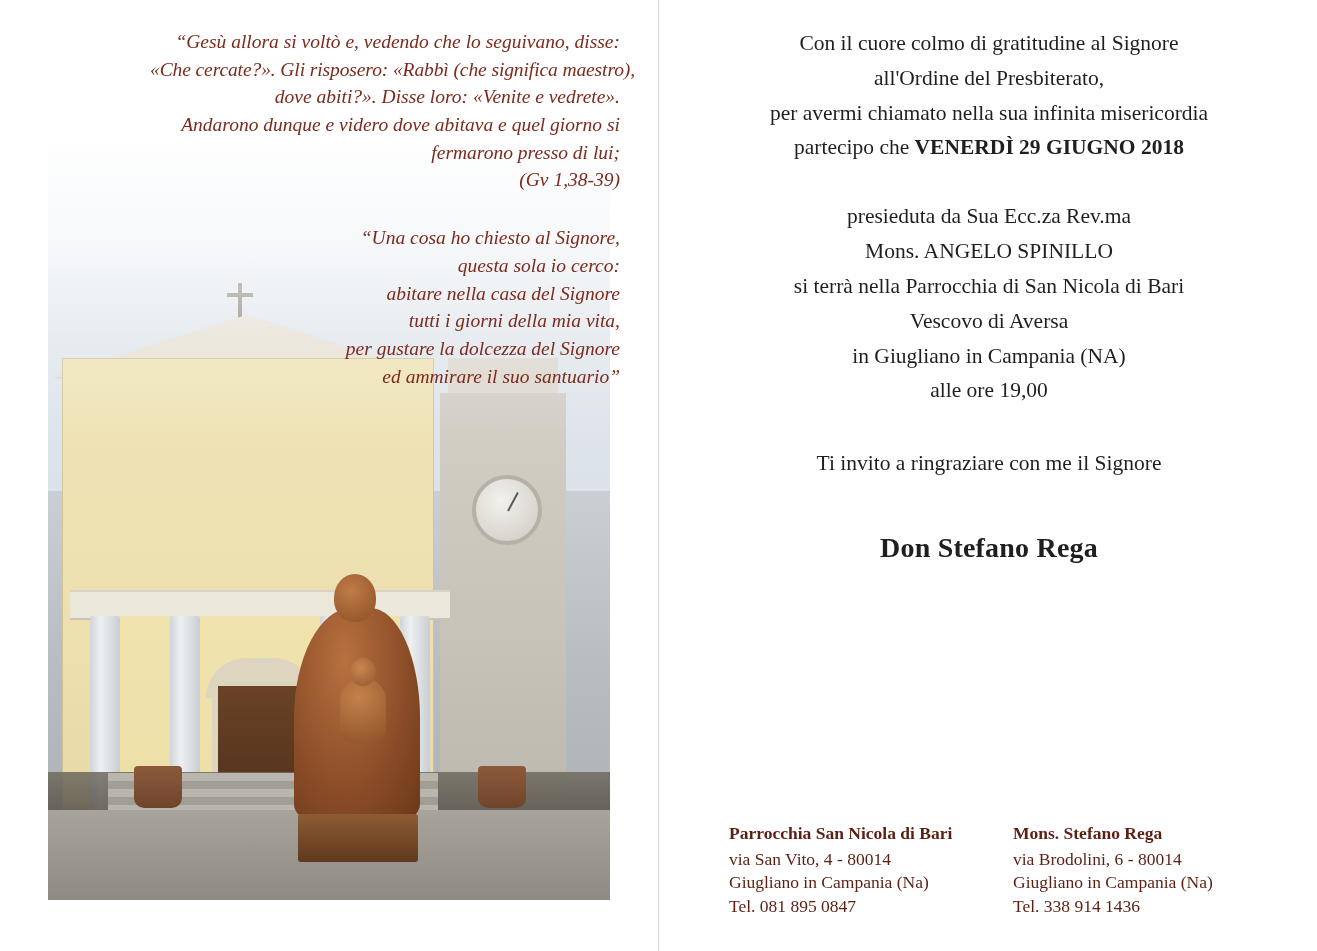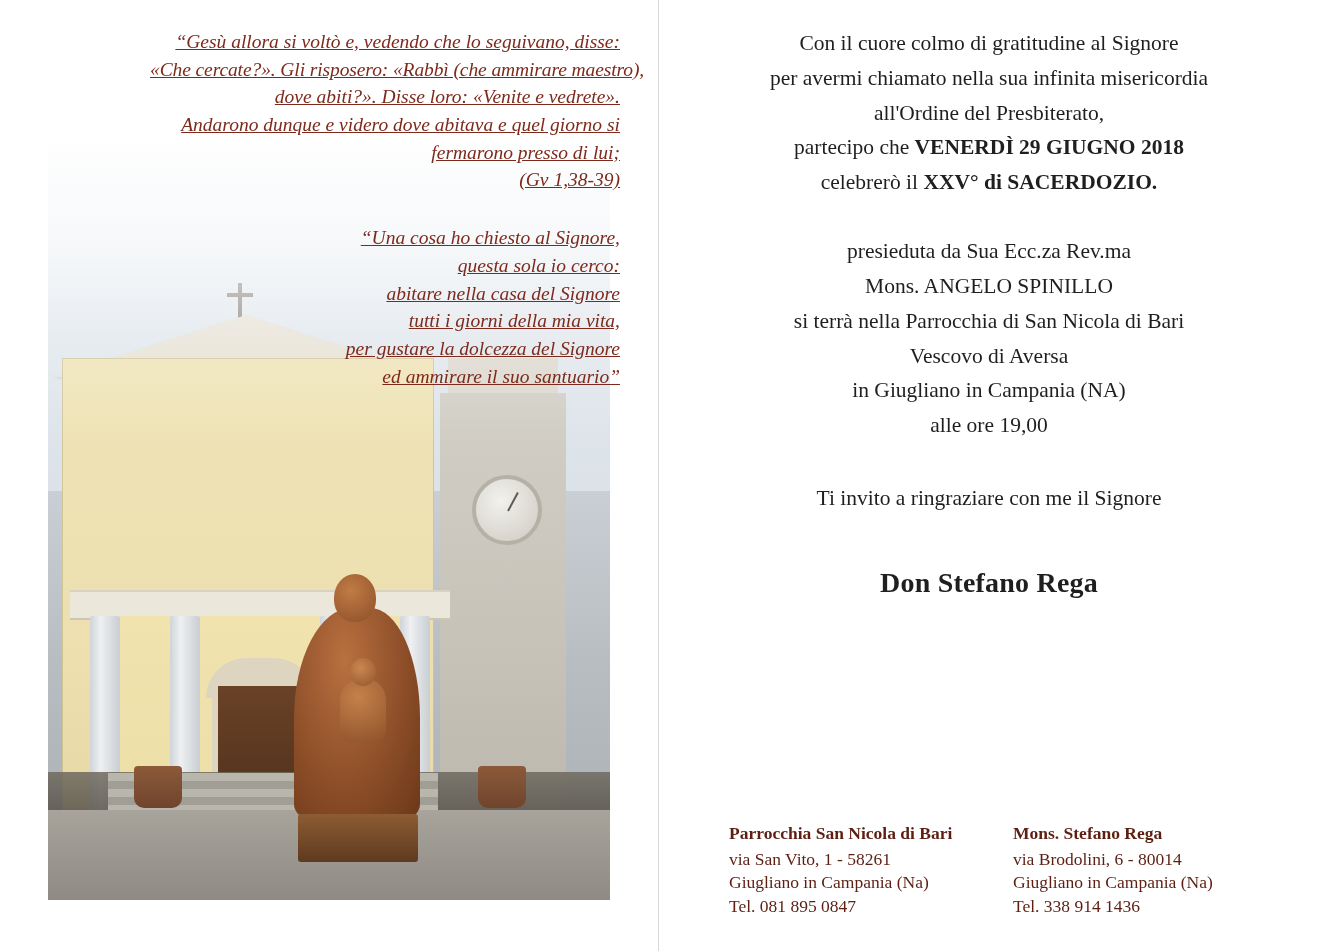--- a/index.html
+++ b/index.html
@@ -40,21 +40,20 @@
     left: 150px;
     top: 28px;
     width: 470px;
     text-align: right;
     font-style: italic;
     font-family: "Liberation Serif", serif;
     color: #7d2a1c;
     font-size: 19.5px;
     line-height: 1.42;
     z-index: 5;
-    text-decoration: underline;
   }
   .scripture-block .verse-line { display: block; white-space: nowrap; }
   .scripture-block .verse-line.wide { letter-spacing: -0.1px; }
   .scripture-block .ref { display: block; }
   .scripture-gap { height: 30px; }
 
   .photo-wrap {
     position: absolute;
     left: 48px;
     top: 143px;
@@ -316,21 +315,21 @@
 <body>
 
 <div class="page">
 
   <div class="fold-line"></div>
 
   <div class="left-panel">
 
     <div class="scripture-block">
       <span class="verse-line">“Gesù allora si voltò e, vedendo che lo seguivano, disse:</span>
-      <span class="verse-line wide">«Che cercate?». Gli risposero: «Rabbì (che ammirare maestro),</span>
+      <span class="verse-line wide">«Che cercate?». Gli risposero: «Rabbì (che significa maestro),</span>
       <span class="verse-line">dove abiti?». Disse loro: «Venite e vedrete».</span>
       <span class="verse-line">Andarono dunque e videro dove abitava e quel giorno si</span>
       <span class="verse-line">fermarono presso di lui;</span>
       <span class="ref">(Gv 1,38-39)</span>
 
       <div class="scripture-gap"></div>
 
       <span class="verse-line">“Una cosa ho chiesto al Signore,</span>
       <span class="verse-line">questa sola io cerco:</span>
       <span class="verse-line">abitare nella casa del Signore</span>
@@ -374,24 +373,23 @@
       </div>
       <div class="photo-haze"></div>
     </div>
 
   </div>
 
   <div class="right-panel">
 
     <div class="invite-main">
       <span class="ln">Con il cuore colmo di gratitudine al Signore</span>
+      <span class="ln">all'Ordine del Presbiterato,</span>
       <span class="ln">per avermi chiamato nella sua infinita misericordia</span>
-      <span class="ln">all'Ordine del Presbiterato,</span>
       <span class="ln"><span>partecipo che </span><b>VENERDÌ 29 GIUGNO 2018</b></span>
-      <span class="ln"><span>celebrerò il </span><b>XXV° di SACERDOZIO.</b></span>
 
       <span class="gap-1" style="display:block"></span>
 
       <span class="ln">presieduta da Sua Ecc.za Rev.ma</span>
       <span class="ln">Mons. ANGELO SPINILLO</span>
       <span class="ln">si terrà nella Parrocchia di San Nicola di Bari</span>
       <span class="ln">Vescovo di Aversa</span>
       <span class="ln">in Giugliano in Campania (NA)</span>
       <span class="ln">alle ore 19,00</span>
 
@@ -400,21 +398,21 @@
       <span class="ln">Ti invito a ringraziare con me il Signore</span>
 
       <span class="gap-3" style="display:block"></span>
 
       <span class="signature">Don Stefano Rega</span>
     </div>
 
     <div class="contacts">
       <div class="contact-col">
         <span class="name">Parrocchia San Nicola di Bari</span>
-        <span class="line">via San Vito, 1 - 58261</span>
+        <span class="line">via San Vito, 4 - 80014</span>
         <span class="line">Giugliano in Campania (Na)</span>
         <span class="line">Tel. 081 895 0847</span>
       </div>
       <div class="contact-col">
         <span class="name">Mons. Stefano Rega</span>
         <span class="line">via Brodolini, 6 - 80014</span>
         <span class="line">Giugliano in Campania (Na)</span>
         <span class="line">Tel. 338 914 1436</span>
       </div>
     </div>

